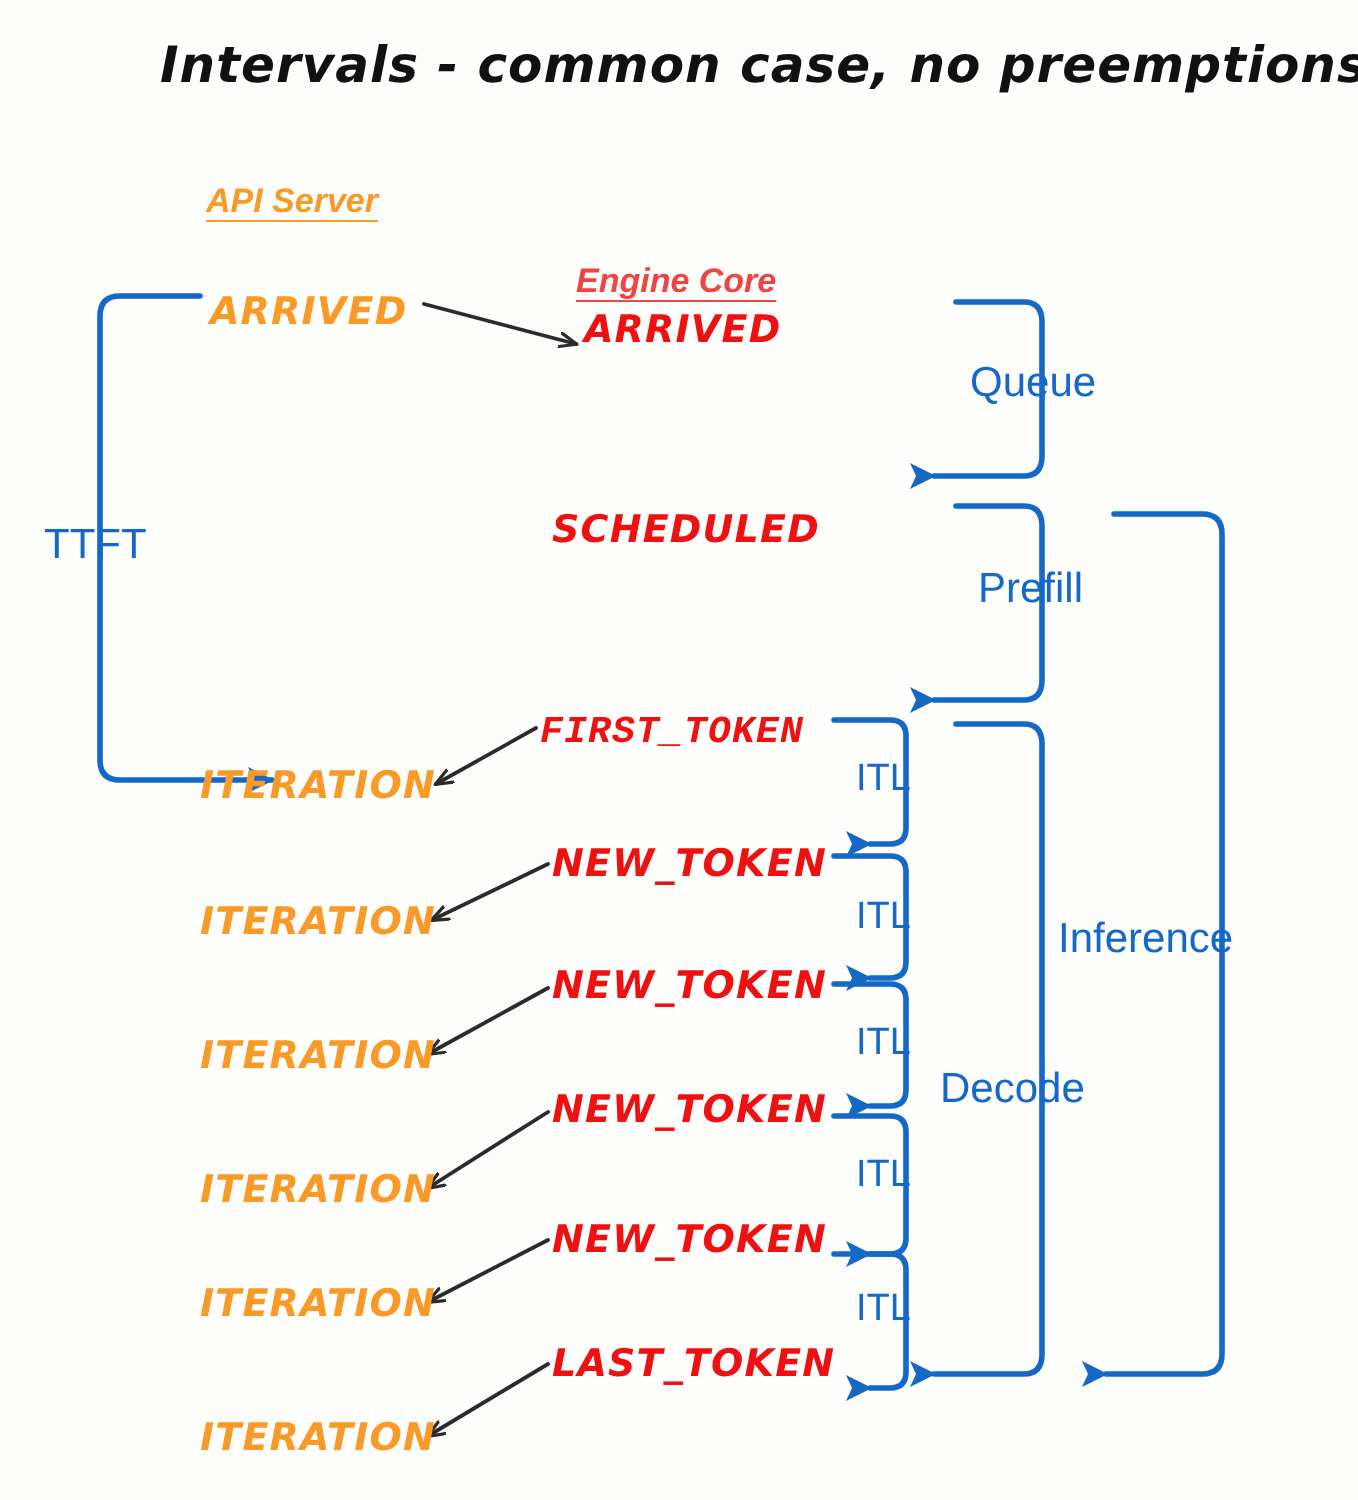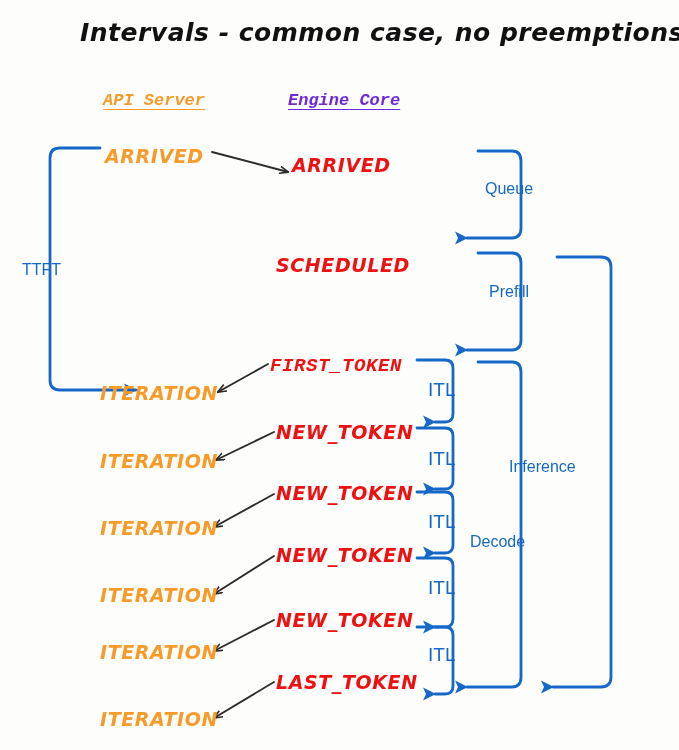--- a/index.html
+++ b/index.html
@@ -16,42 +16,42 @@
   .txt{position:absolute;white-space:nowrap;line-height:1;}
 
   .title{
     font-family:"DejaVu Sans", sans-serif;
     font-weight:bold;font-style:italic;
     font-size:25px;color:#111111;
     letter-spacing:0.5px;
   }
 
   .hdr{
-    font-family:Liberation Mono, monospace;
+    font-family:Liberation Sans, sans-serif;
     font-style:italic;font-weight:bold;
     font-size:17px;
     text-decoration:underline;
     text-underline-offset:4px;
   }
   .hdr.api{color:#F79A28;}
-  .hdr.engine{color:#6d28d9;}
+  .hdr.engine{color:#ef4444;margin-top:40px;}
 
   .state{
     font-family:"DejaVu Sans", sans-serif;
     font-style:italic;font-weight:bold;
     font-size:19px;
     letter-spacing:0.6px;
   }
   .state.orange{color:#F79A28;}
   .state.red{color:#EE1111;}
 
   .blue{
     color:#1568C8;
     font-family:"Liberation Sans", sans-serif;
-    font-size:16px;
+    font-size:21px;
   }
   .blue.small{font-size:19px;}
 </style>
 </head>
 <body style="background: rgb(253, 253, 251);">
 
 <div id="canvas">
 
   <div class="txt title" style="left:80px;top:20px;">Intervals - common case, no preemptions</div>
 
@@ -122,21 +122,21 @@
     <div class="txt state red" style="left:276px;top:546px;">NEW_TOKEN</div>
     <div class="txt state red" style="left:276px;top:611px;">NEW_TOKEN</div>
     <div class="txt state red" style="left:276px;top:673px;text-align:right;">LAST_TOKEN</div>
   </div>
 
   <div>
     <div class="txt blue" style="left:22px;top:262px;">TTFT</div>
     <div class="txt blue" style="left:485px;top:181px;">Queue</div>
     <div class="txt blue" style="left:489px;top:284px;">Prefill</div>
     <div class="txt blue" style="left:470px;top:534px;text-align:center;">Decode</div>
-    <div class="txt blue" style="left:509px;top:459px;">Inference</div>
+    <div class="txt blue" style="left:529px;top:459px;">Inference</div>
   </div>
 
   <div>
     <div class="txt blue small" style="left:428px;top:380px;">ITL</div>
     <div class="txt blue small" style="left:428px;top:449px;">ITL</div>
     <div class="txt blue small" style="left:428px;top:512px;">ITL</div>
     <div class="txt blue small" style="left:428px;top:578px;">ITL</div>
     <div class="txt blue small" style="left:428px;top:645px;">ITL</div>
   </div>
 

